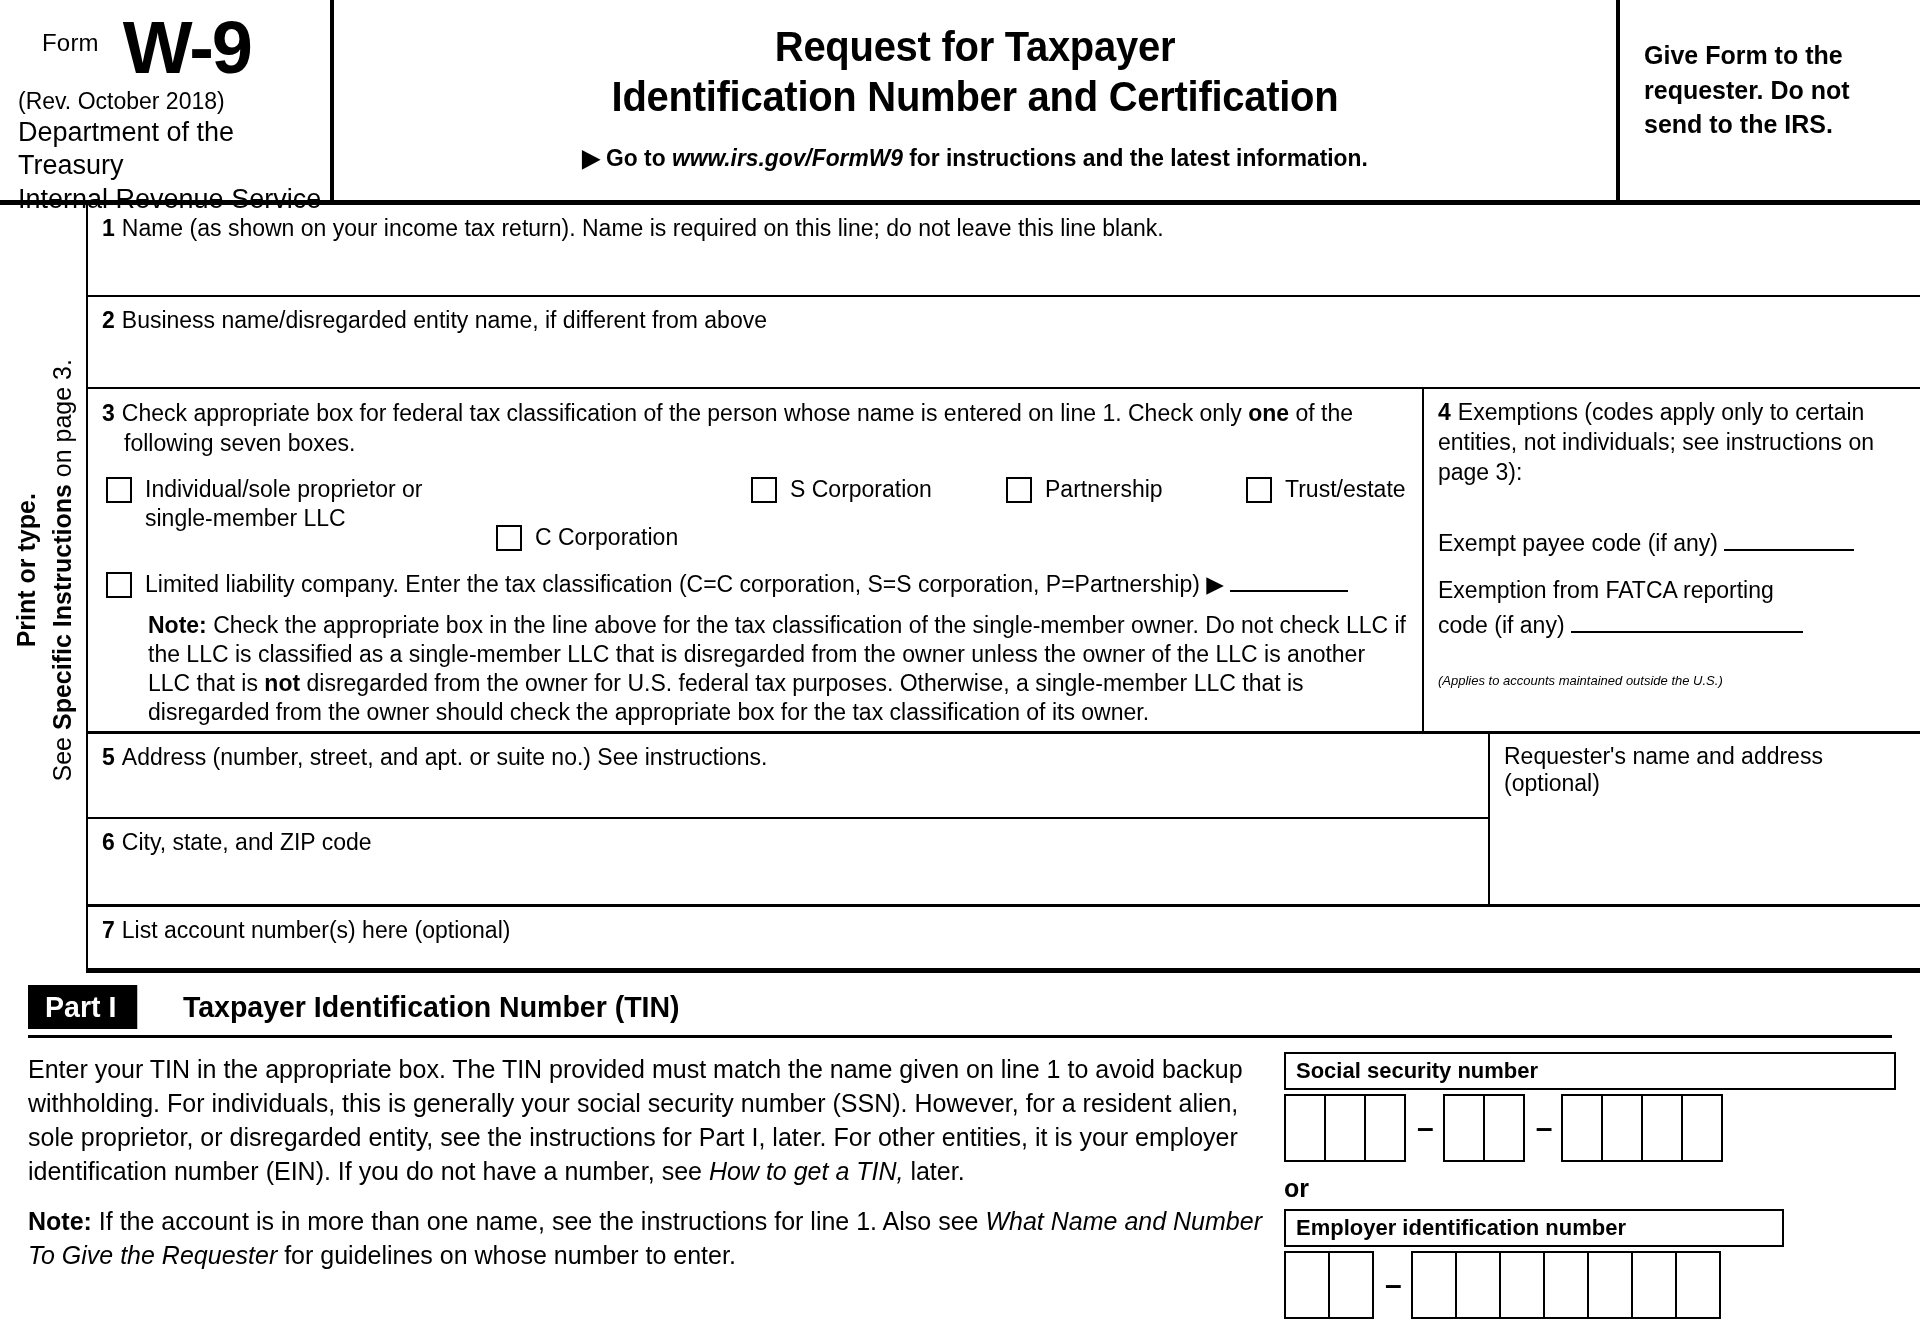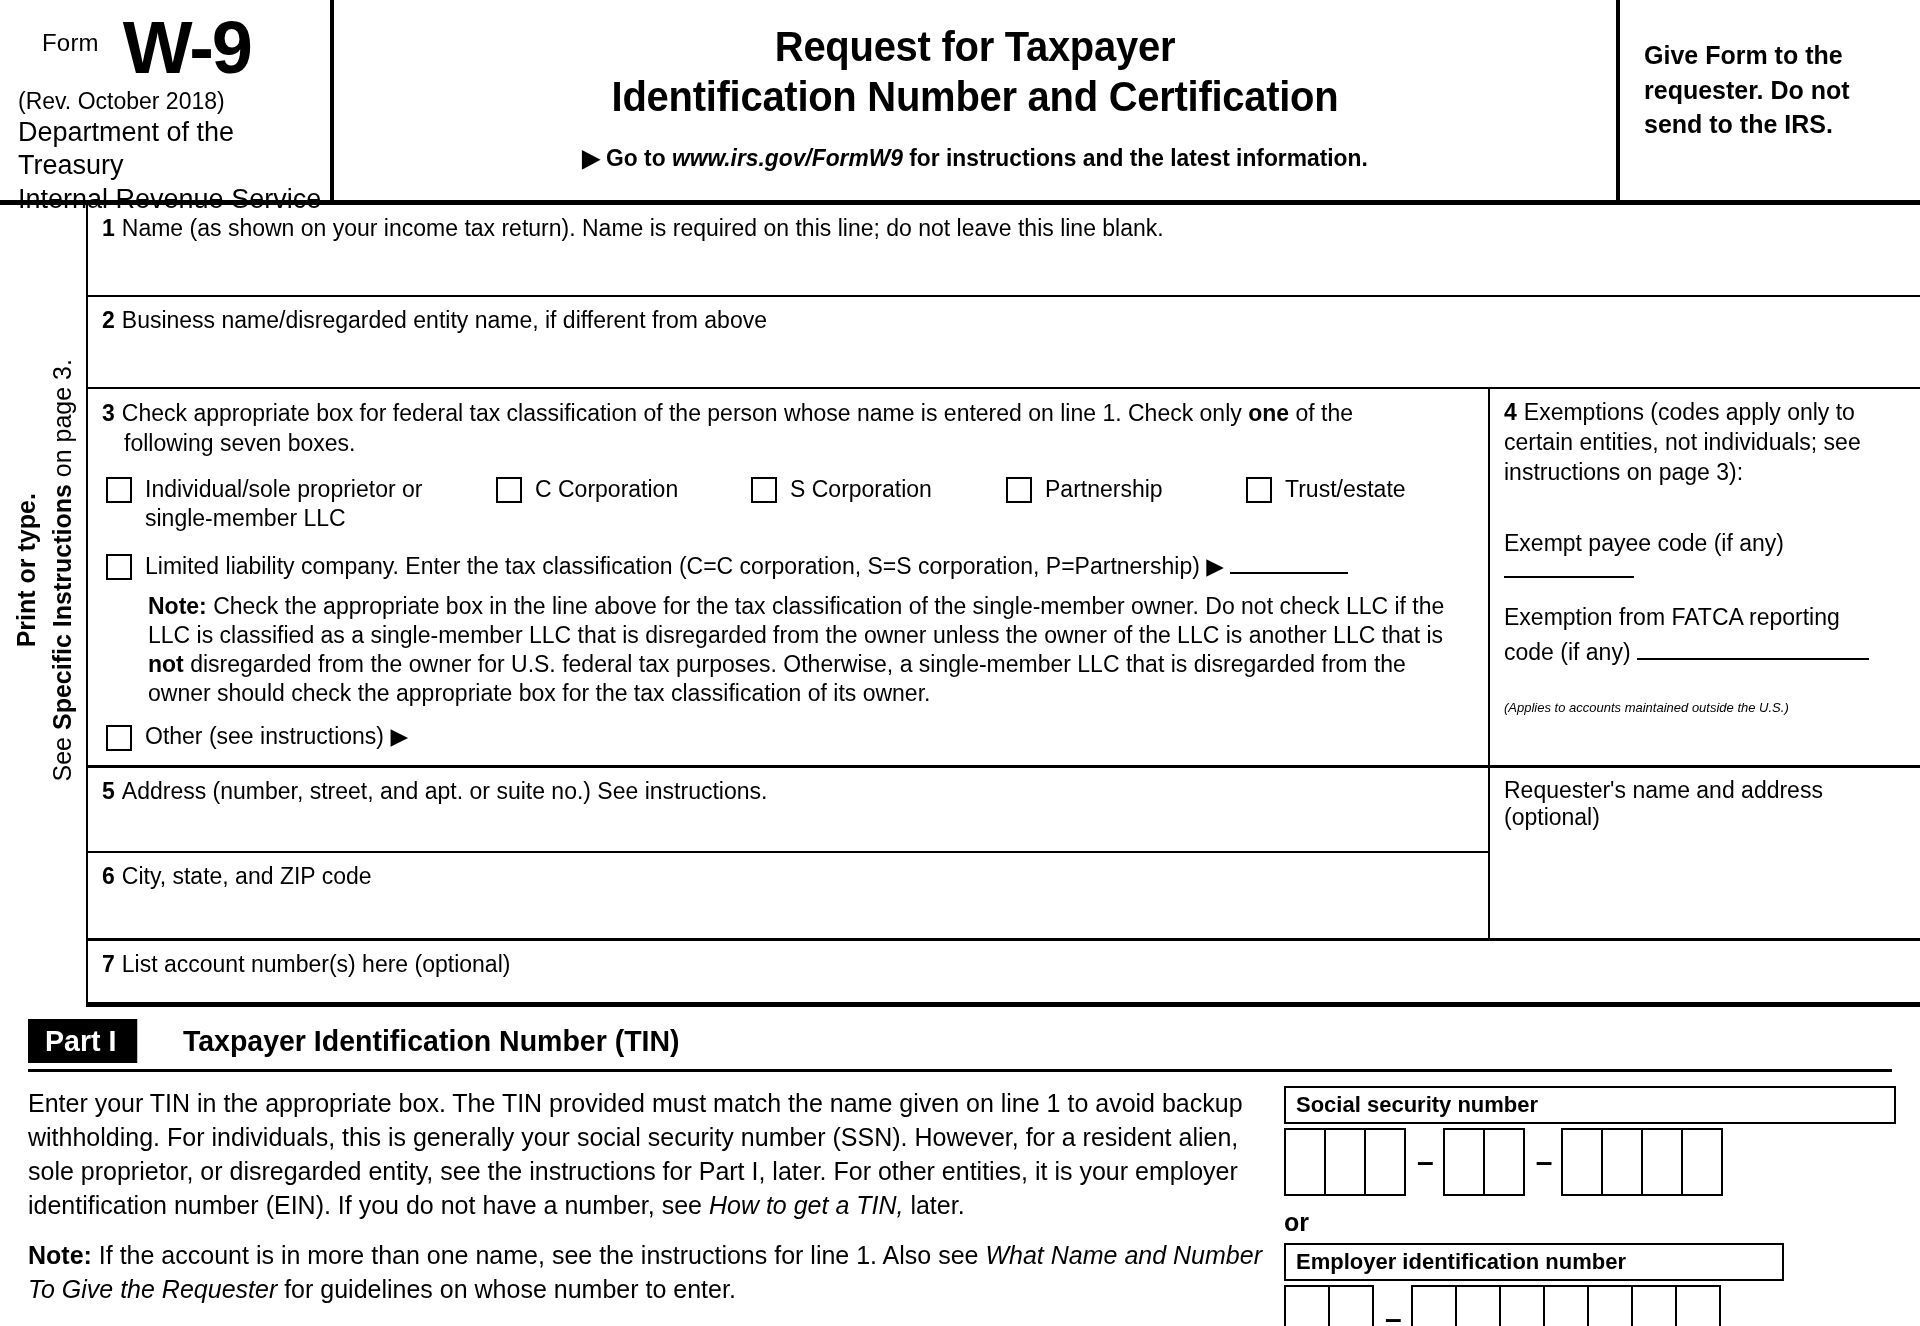--- a/index.html
+++ b/index.html
@@ -60,33 +60,33 @@
   .fieldrow:last-child { border-bottom:none; }
   .f-label { font-size:23px; padding:9px 0 0 14px; line-height:1.25; }
   .f-num { font-weight:bold; margin-right:7px; }
 
   .row1 { height:92px; }
   .row2 { height:92px; }
 
   
   .row34 { display:flex; border-bottom:3px solid #000; }
   .col3 { flex:1; border-right:2px solid #000; padding-bottom:4px; }
-  .col4 { width:430px; padding:9px 14px 6px 14px; }
+  .col4 { width:496px; padding:9px 14px 6px 14px; }
 
   .l3-head { font-size:23px; padding:10px 14px 0 14px; line-height:1.3; }
   .l3-head .ind { display:block; padding-left:22px; }
   .cbrow { display:flex; align-items:flex-start; padding:16px 0 0 18px; font-size:23px; }
   .cb {
     width:26px; height:26px; border:2px solid #000; background:#fff;
     flex:none; margin-top:2px;
   }
   .cbtext { margin-left:13px; line-height:1.28; }
   .cbcell { display:flex; align-items:flex-start; }
   .cb-ind  { width:390px; }
-  .cb-ccorp{ width:255px; }
+  .cb-ccorp{ width:255px;margin-top:48px; }
   .cb-scorp{ width:255px; }
   .cb-part { width:240px; }
 
   .llcrow { display:flex; align-items:flex-start; padding:18px 0 0 18px; font-size:23px; }
   .llc-line { display:inline-block; width:118px; border-bottom:2px solid #000; height:19px; margin-left:6px; }
 
   .note3 { font-size:23px; line-height:1.26; padding:11px 16px 0 60px; }
   .note3 b { font-weight:bold; }
 
   .otherrow { display:flex; align-items:center; padding:14px 0 10px 18px; font-size:23px; }
@@ -227,24 +227,20 @@
             </div>
           </div>
 
           <div class="llcrow">
             <span class="cb"></span>
             <span class="cbtext"><span>Limited liability company. Enter the tax classification (C=C corporation, S=S corporation, P=Partnership) ▶</span><span class="llc-line"></span></span>
           </div>
 
           <div class="note3"><b>Note:</b><span> Check the appropriate box in the line above for the tax classification of the single-member owner.  Do not check LLC if the LLC is classified as a single-member LLC that is disregarded from the owner unless the owner of the LLC is another LLC that is </span><b>not</b><span> disregarded from the owner for U.S. federal tax purposes. Otherwise, a single-member LLC that is disregarded from the owner should check the appropriate box for the tax classification of its owner.</span></div>
 
-          <div class="otherrow">
-            <span class="cb"></span>
-            <span class="cbtext">Other (see instructions) ▶</span>
-          </div>
         </div>
 
         <div class="col4">
           <div class="l4-head"><span class="f-num">4</span><span>Exemptions (codes apply only to certain entities, not individuals; see instructions on page 3):</span></div>
           <div class="l4-line" style="margin-top:42px;"><span>Exempt payee code (if any)</span> <span class="ul-short"></span></div>
           <div class="l4-line" style="margin-top:20px;">Exemption from FATCA reporting</div>
           <div class="l4-line" style="margin-top:8px;"><span>code (if any)</span> <span class="ul-long"></span></div>
           <div class="l4-applies" style="margin-top:34px;">(Applies to accounts maintained outside the U.S.)</div>
         </div>
       </div>

